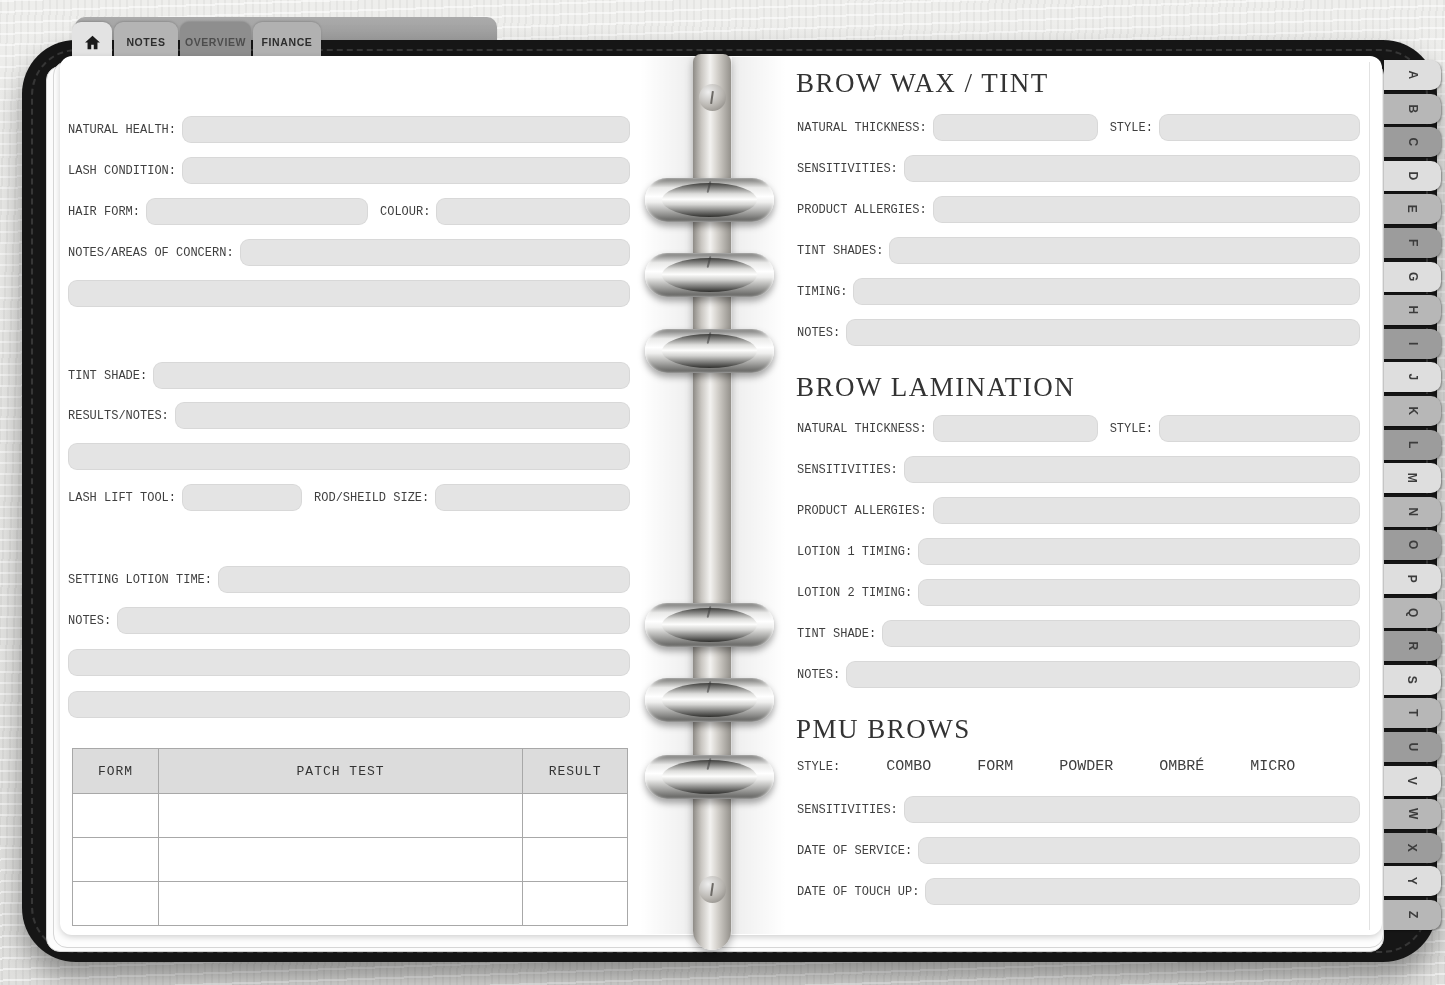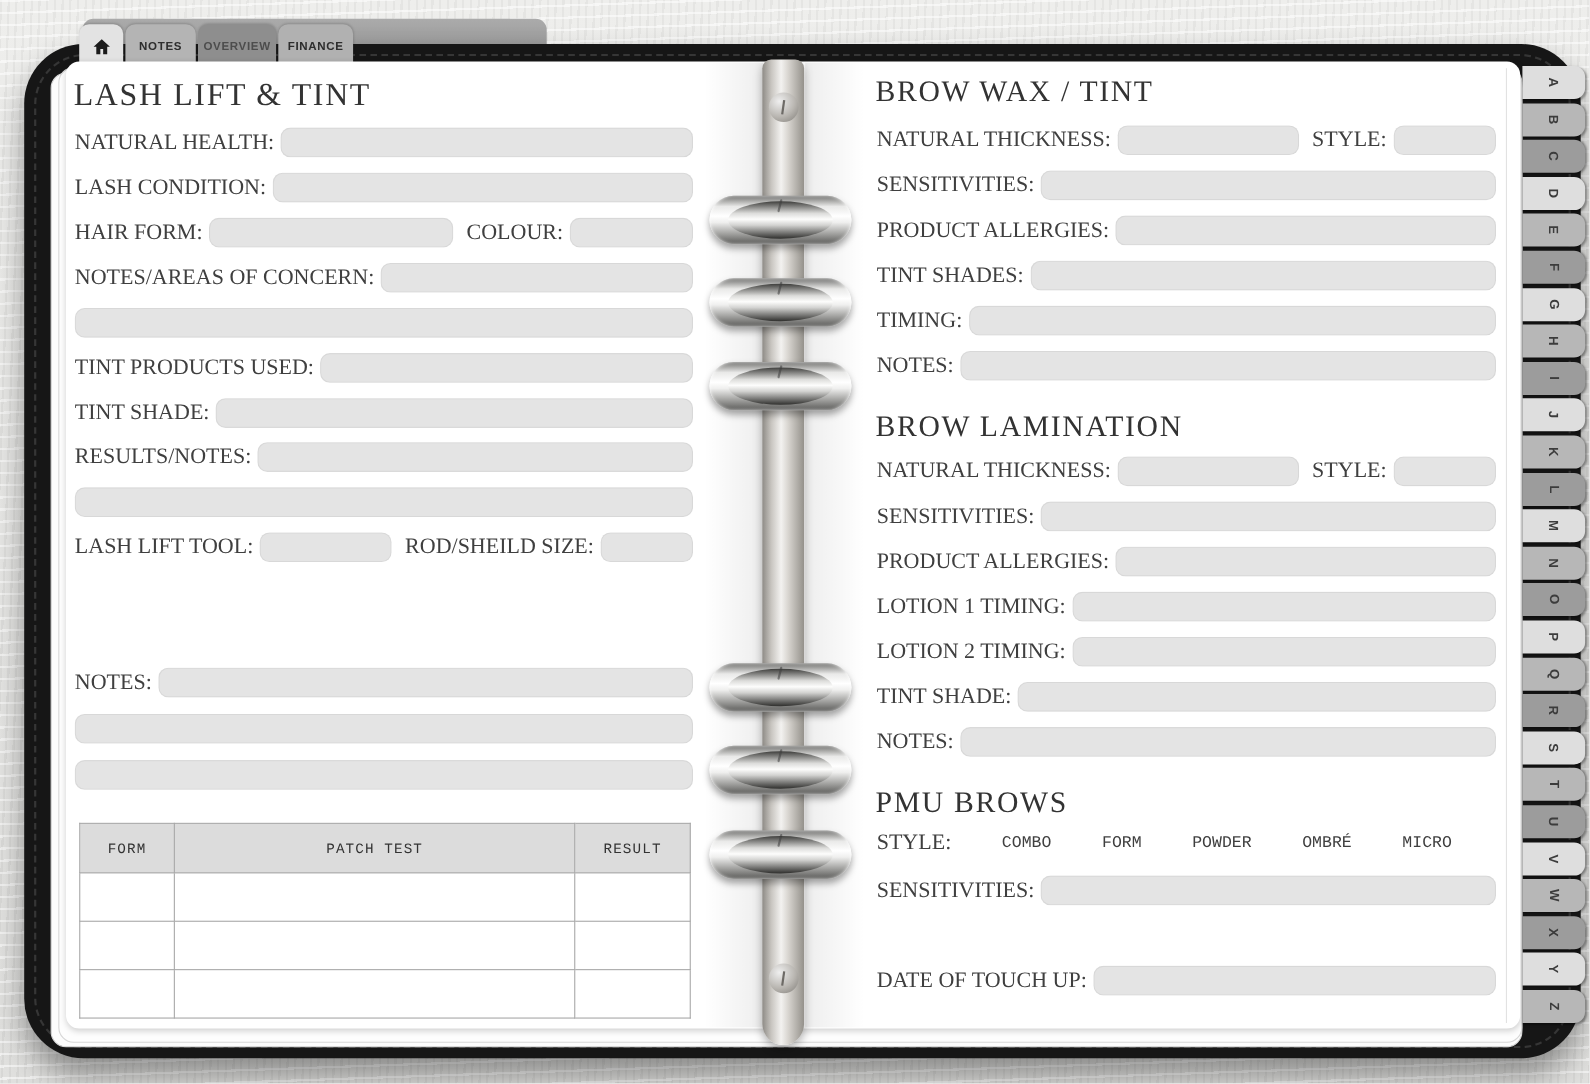--- a/index.html
+++ b/index.html
@@ -51,21 +51,21 @@
   
   .atab{position:absolute;left:1384px;width:57px;height:30px;border-radius:0 10px 10px 0;
     display:flex;align-items:center;justify-content:center;box-shadow:1px 1px 2px rgba(0,0,0,.35);}
   .atab span{transform:rotate(90deg);font-size:12px;font-weight:bold;color:#3c3c3c;letter-spacing:.5px;}
   .atab:nth-child(3n+1){background:#dedede;}
   .atab:nth-child(3n+2){background:#b7b7b7;}
   .atab:nth-child(3n){background:#9c9c9c;}
   
   .ptitle{position:absolute;font-family:"Liberation Serif",serif;color:#333;letter-spacing:1.5px;}
   .row{position:absolute;display:flex;align-items:center;height:27px;}
-  .lbl{font-family:Liberation Serif, serif;font-size:20px;color:#3f3f3f;white-space:pre;margin-right:6px;}
+  .lbl{font-family:Liberation Mono, monospace;font-size:12px;color:#3f3f3f;white-space:pre;margin-right:6px;}
   .lbl2{margin-left:12px;}
   .pill{height:27px;background:#e4e4e4;border:1px solid rgba(0,0,0,.05);border-radius:9px;flex:1;box-sizing:border-box;}
   .pill.fx{flex:none;}
   .opts{display:flex;align-items:center;gap:46px;}
   .opt{font-family:"Liberation Mono",monospace;font-size:15px;color:#3f3f3f;}
   table.ptable{position:absolute;left:72px;top:748px;width:556px;border-collapse:collapse;
     font-family:"Liberation Mono",monospace;font-size:13px;color:#333;}
   .ptable th{background:#dcdcdc;border:1px solid #a8a8a8;height:42px;font-weight:normal;letter-spacing:1px;}
   .ptable td{border:1px solid #a8a8a8;height:41px;background:#fff;}
   .homeicon{width:17px;height:17px;fill:#1b1b1b;}
@@ -93,21 +93,20 @@
       <span>FINANCE</span>
     </div>
 
   <div class="sheet s1"></div>
   <div class="sheet s2"></div>
   <div class="page"></div>
   <div class="gutterL"></div>
   <div class="gutterR"></div>
   <div class="pedge"></div>
 
-  <div class="ptitle" style="left:67px;top:70px;font-size:29px;">LASH LIFT &amp; TINT</div>
 
   <div class="row" style="left:68px;top:116px;width:562px">
     <span class="lbl">NATURAL HEALTH:</span>
     <div class="pill"></div>
   </div>
   <div class="row" style="left:68px;top:157px;width:562px">
     <span class="lbl">LASH CONDITION:</span>
     <div class="pill"></div>
   </div>
   <div class="row" style="left:68px;top:198px;width:562px">
@@ -116,39 +115,39 @@
     <span class="lbl lbl2">COLOUR:</span>
     <div class="pill"></div>
   </div>
   <div class="row" style="left:68px;top:239px;width:562px">
     <span class="lbl">NOTES/AREAS OF CONCERN:</span>
     <div class="pill"></div>
   </div>
   <div class="row" style="left:68px;top:280px;width:562px">
     <div class="pill"></div>
   </div>
-  <div class="row" style="left:68px;top:321px;width:562px">
-    <span class="lbl">TINT PRODUCTS USED:</span>
-    <div class="pill"></div>
-  </div>
   <div class="row" style="left:68px;top:362px;width:562px">
     <span class="lbl">TINT SHADE:</span>
     <div class="pill"></div>
   </div>
   <div class="row" style="left:68px;top:402px;width:562px">
     <span class="lbl">RESULTS/NOTES:</span>
     <div class="pill"></div>
   </div>
   <div class="row" style="left:68px;top:443px;width:562px">
     <div class="pill"></div>
   </div>
   <div class="row" style="left:68px;top:484px;width:562px">
     <span class="lbl">LASH LIFT TOOL:</span>
     <div class="pill fx" style="width:120px"></div>
     <span class="lbl lbl2">ROD/SHEILD SIZE:</span>
+    <div class="pill"></div>
+  </div>
+  <div class="row" style="left:68px;top:566px;width:562px">
+    <span class="lbl">SETTING LOTION TIME:</span>
     <div class="pill"></div>
   </div>
   <div class="row" style="left:68px;top:607px;width:562px">
     <span class="lbl">NOTES:</span>
     <div class="pill"></div>
   </div>
   <div class="row" style="left:68px;top:649px;width:562px">
     <div class="pill"></div>
   </div>
   <div class="row" style="left:68px;top:691px;width:562px">
@@ -256,20 +255,24 @@
     <span class="opt">COMBO</span>
     <span class="opt">FORM</span>
     <span class="opt">POWDER</span>
     <span class="opt">OMBRÉ</span>
     <span class="opt">MICRO</span>
   </div>
   <div class="row" style="left:797px;top:796px;width:563px">
     <span class="lbl">SENSITIVITIES:</span>
     <div class="pill"></div>
   </div>
+  <div class="row" style="left:797px;top:837px;width:563px">
+    <span class="lbl">DATE OF SERVICE:</span>
+    <div class="pill"></div>
+  </div>
   <div class="row" style="left:797px;top:878px;width:563px">
     <span class="lbl">DATE OF TOUCH UP:</span>
     <div class="pill"></div>
   </div>
 
   <div class="spine"></div>
   <div class="screw" style="top:84px">
       <i></i>
     </div>
   <div class="screw" style="top:876px">

